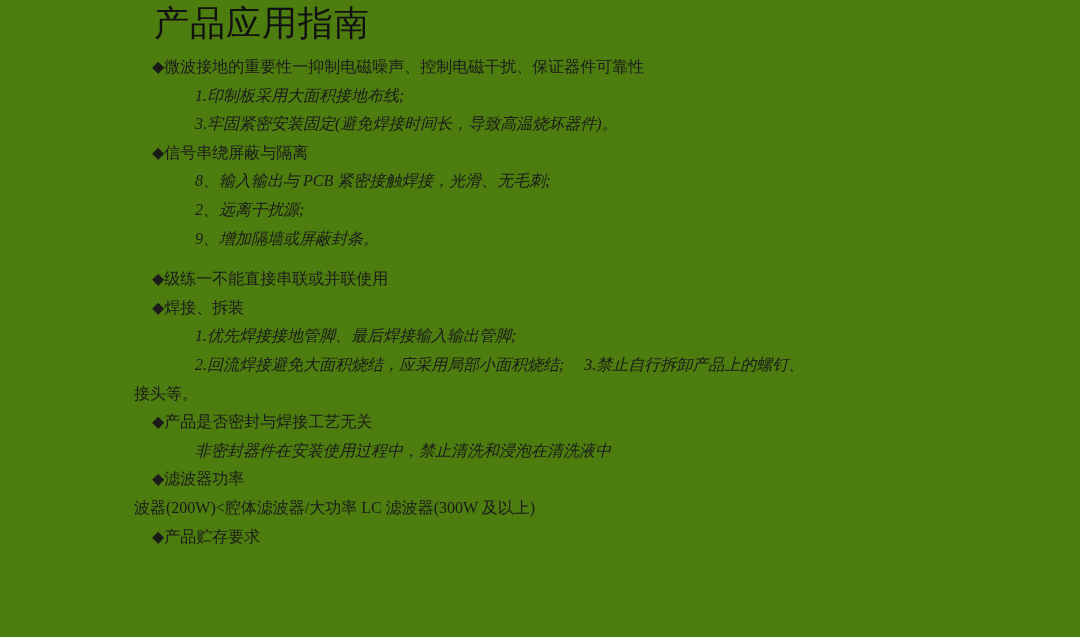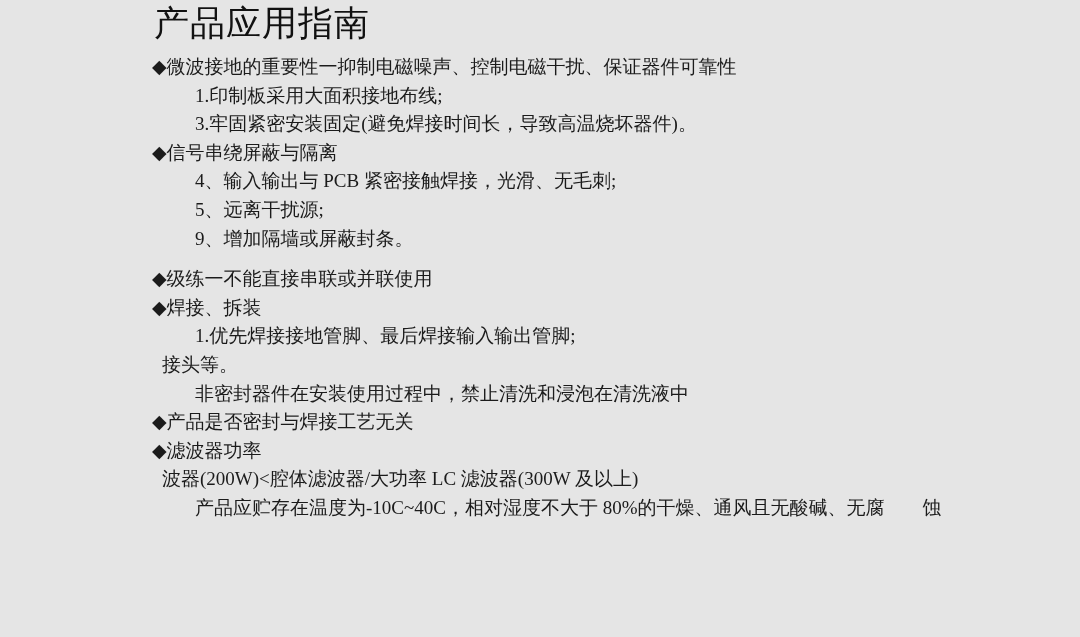--- a/index.html
+++ b/index.html
@@ -7,69 +7,70 @@
     width: 1080px;
     height: 637px;
     background: #ffffff;
     overflow: hidden;
     font-family: "Liberation Serif", "DejaVu Serif", serif;
   }
   .page {
     position: relative;
     width: 1080px;
     height: 637px;
-    background: #e5e5e5;
+    background: #4d7c0f;
     color: #1b1b1b;
   }
   .content {
     position: absolute;
     left: 134px;
     top: 2px;
     width: 910px;
   }
   .title {
     font-size: 35px;
     font-weight: 400;
     color: #111111;
     margin: 0 0 7px 20px;
     line-height: 44px;
     letter-spacing: 1px;
     white-space: pre;
   }
   .line {
-    font-size: 19px;
+    font-size: 16px;
     line-height: 28.6px;
     white-space: pre;
     color: #1b1b1b;
   }
   .line.bullet { padding-left: 18px; }
-  .line.item   { padding-left: 61px; }
-  .line.flush  { padding-left: 0; margin-left: 28px; }
+  .line.item   { padding-left: 61px; font-style: italic; }
+  .line.flush  { padding-left: 0; }
   .spacer { height: 12px; }
 </style>
 </head>
 <body>
 
 <div class="page">
   <div class="content">
     <h1 class="title">产品应用指南</h1>
 
     <div class="line bullet">◆微波接地的重要性一抑制电磁噪声、控制电磁干扰、保证器件可靠性</div>
     <div class="line item">1.印制板采用大面积接地布线;</div>
     <div class="line item">3.牢固紧密安装固定(避免焊接时间长，导致高温烧坏器件)。</div>
     <div class="line bullet">◆信号串绕屏蔽与隔离</div>
-    <div class="line item">4、输入输出与 PCB 紧密接触焊接，光滑、无毛刺;</div>
-    <div class="line item">5、远离干扰源;</div>
+    <div class="line item">8、输入输出与 PCB 紧密接触焊接，光滑、无毛刺;</div>
+    <div class="line item">2、远离干扰源;</div>
     <div class="line item">9、增加隔墙或屏蔽封条。</div>
 
     <div class="spacer"></div>
 
     <div class="line bullet">◆级练一不能直接串联或并联使用</div>
     <div class="line bullet">◆焊接、拆装</div>
     <div class="line item">1.优先焊接接地管脚、最后焊接输入输出管脚;</div>
+    <div class="line item">2.回流焊接避免大面积烧结，应采用局部小面积烧结;　 3.禁止自行拆卸产品上的螺钉、</div>
     <div class="line flush">接头等。</div>
+    <div class="line bullet">◆产品是否密封与焊接工艺无关</div>
     <div class="line item">非密封器件在安装使用过程中，禁止清洗和浸泡在清洗液中</div>
-    <div class="line bullet">◆产品是否密封与焊接工艺无关</div>
     <div class="line bullet">◆滤波器功率</div>
     <div class="line flush">波器(200W)&lt;腔体滤波器/大功率 LC 滤波器(300W 及以上)</div>
-    <div class="line item">产品应贮存在温度为-10C~40C，相对湿度不大于 80%的干燥、通风且无酸碱、无腐　　蚀</div>
+    <div class="line bullet">◆产品贮存要求</div>
   </div>
 </div>
 
 </body></html>

